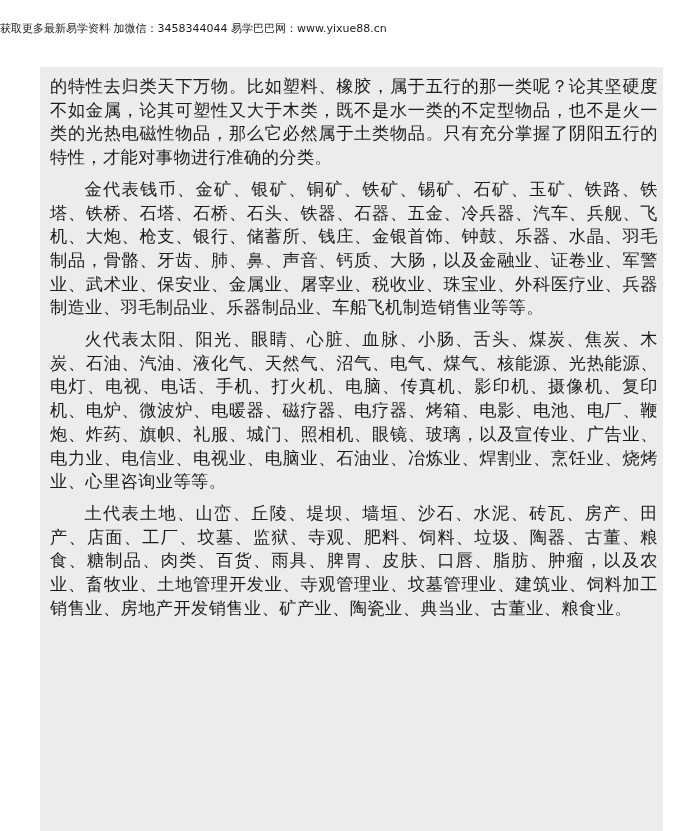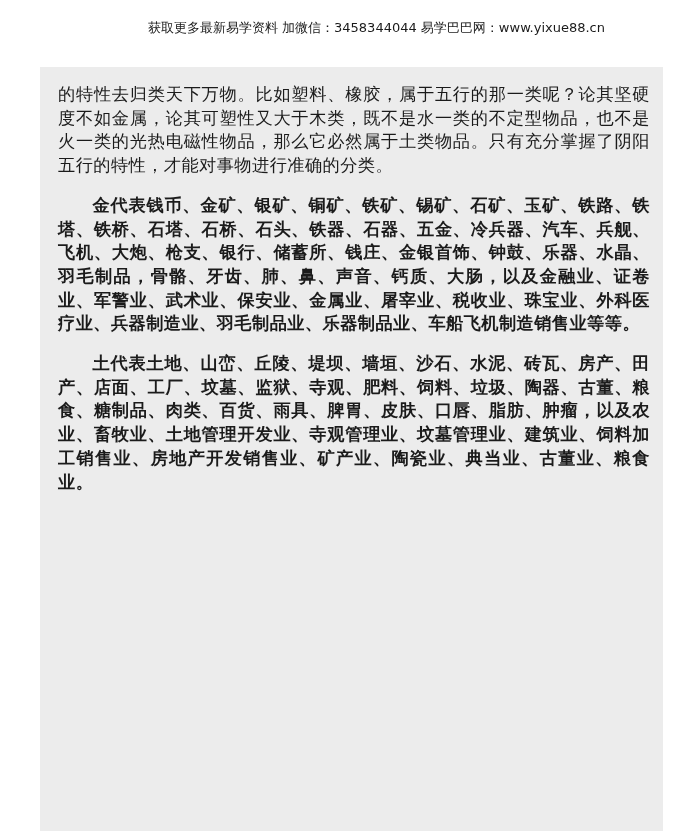--- a/index.html
+++ b/index.html
@@ -14,23 +14,23 @@
       position: relative;
     }
     .header {
       position: absolute;
       left: 0;
       top: 0;
       width: 605px;
       height: 56px;
       display: flex;
       align-items: center;
-      justify-content: flex-end;
+      justify-content: flex-start;
       font-family: "DejaVu Sans", sans-serif;
-      font-size: 13px;
+      font-size: 11px;
       color: #1a1a1a;
       letter-spacing: 0px;
       padding-top: 0px;
       box-sizing: border-box;
     }
     .page {
       position: absolute;
       left: 40px;
       top: 67px;
       width: 623px;
@@ -45,34 +45,34 @@
       width: 624px;
       font-family: "DejaVu Serif", serif;
       font-size: 17.2px;
       line-height: 23.7px;
       color: #1b1b1b;
       letter-spacing: 0.45px;
       text-align: justify;
       text-align-last: left;
     }
     .content p {
-      margin: 16px;
+      margin: 8px;
       padding: 0;
     }
     .content p.indent {
       text-indent: 2em;
-      font-weight: bold;
     }
   </style>
 </head>
 <body>
 
 <div class="header">
   <span>获取更多最新易学资料 加微信：3458344044 易学巴巴网：www.yixue88.cn</span>
 </div>
 
 <div class="page">
   <div class="content">
     <p>的特性去归类天下万物。比如塑料、橡胶，属于五行的那一类呢？论其坚硬度不如金属，论其可塑性又大于木类，既不是水一类的不定型物品，也不是火一类的光热电磁性物品，那么它必然属于土类物品。只有充分掌握了阴阳五行的特性，才能对事物进行准确的分类。</p>
     <p class="indent">金代表钱币、金矿、银矿、铜矿、铁矿、锡矿、石矿、玉矿、铁路、铁塔、铁桥、石塔、石桥、石头、铁器、石器、五金、冷兵器、汽车、兵舰、飞机、大炮、枪支、银行、储蓄所、钱庄、金银首饰、钟鼓、乐器、水晶、羽毛制品，骨骼、牙齿、肺、鼻、声音、钙质、大肠，以及金融业、证卷业、军警业、武术业、保安业、金属业、屠宰业、税收业、珠宝业、外科医疗业、兵器制造业、羽毛制品业、乐器制品业、车船飞机制造销售业等等。</p>
+    <p class="indent">火代表太阳、阳光、眼睛、心脏、血脉、小肠、舌头、煤炭、焦炭、木炭、石油、汽油、液化气、天然气、沼气、电气、煤气、核能源、光热能源、电灯、电视、电话、手机、打火机、电脑、传真机、影印机、摄像机、复印机、电炉、微波炉、电暖器、磁疗器、电疗器、烤箱、电影、电池、电厂、鞭炮、炸药、旗帜、礼服、城门、照相机、眼镜、玻璃，以及宣传业、广告业、电力业、电信业、电视业、电脑业、石油业、冶炼业、焊割业、烹饪业、烧烤业、心里咨询业等等。</p>
     <p class="indent">土代表土地、山峦、丘陵、堤坝、墙垣、沙石、水泥、砖瓦、房产、田产、店面、工厂、坟墓、监狱、寺观、肥料、饲料、垃圾、陶器、古董、粮食、糖制品、肉类、百货、雨具、脾胃、皮肤、口唇、脂肪、肿瘤，以及农业、畜牧业、土地管理开发业、寺观管理业、坟墓管理业、建筑业、饲料加工销售业、房地产开发销售业、矿产业、陶瓷业、典当业、古董业、粮食业。</p>
   </div>
 </div>
 
 </body></html>

